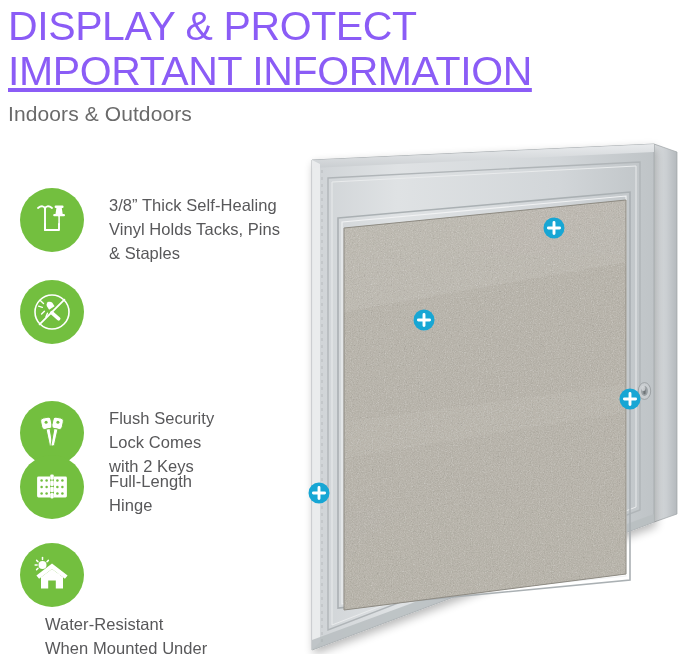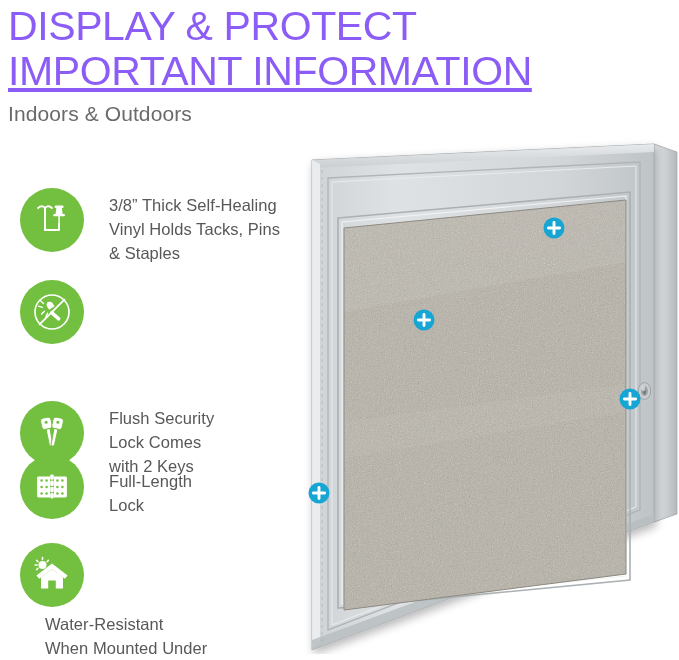--- a/index.html
+++ b/index.html
@@ -320,21 +320,21 @@
           <circle cx="26.4" cy="14.6" r="1.25"></circle>
           <circle cx="31.4" cy="14.6" r="1.25"></circle>
           <circle cx="26.4" cy="21" r="1.25"></circle>
           <circle cx="31.4" cy="21" r="1.25"></circle>
           <circle cx="26.4" cy="27.4" r="1.25"></circle>
           <circle cx="31.4" cy="27.4" r="1.25"></circle>
         </g>
       </svg>
     </div>
     <div class="feature-label">Full-Length
-Lock</div>
+Hinge</div>
   </div>
 
   <div class="feature f4">
     <div class="icon-badge">
       <svg width="42" height="42" viewBox="0 0 42 42">
         <g fill="#ffffff">
 
           <circle cx="11.5" cy="11" r="4"></circle>
           <g stroke="#ffffff" stroke-width="1.5" stroke-linecap="round">
             <line x1="11.5" y1="3.6" x2="11.5" y2="5.6"></line>

